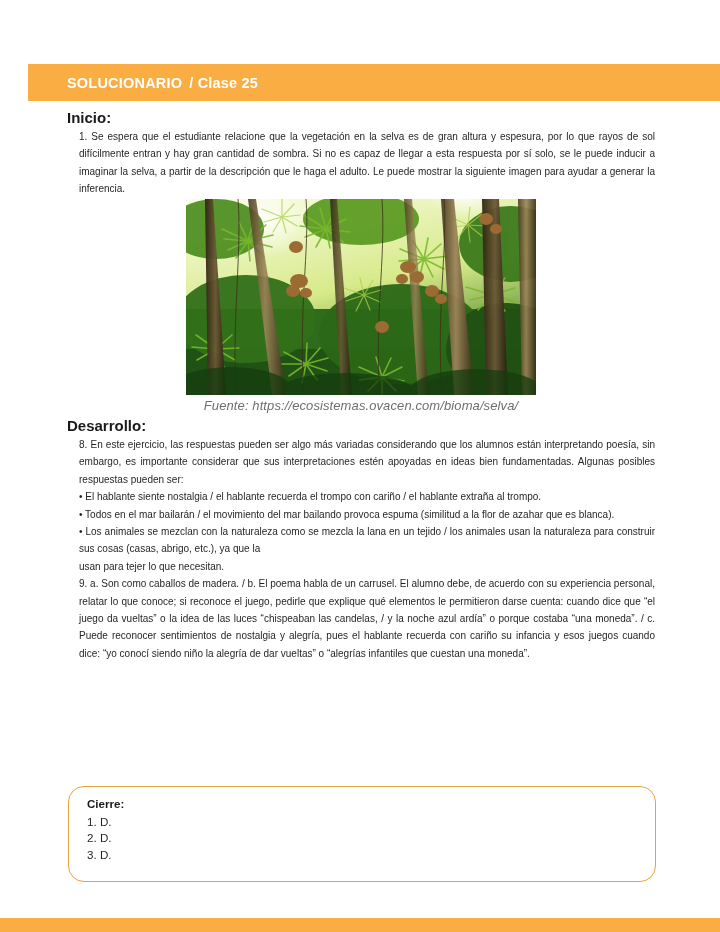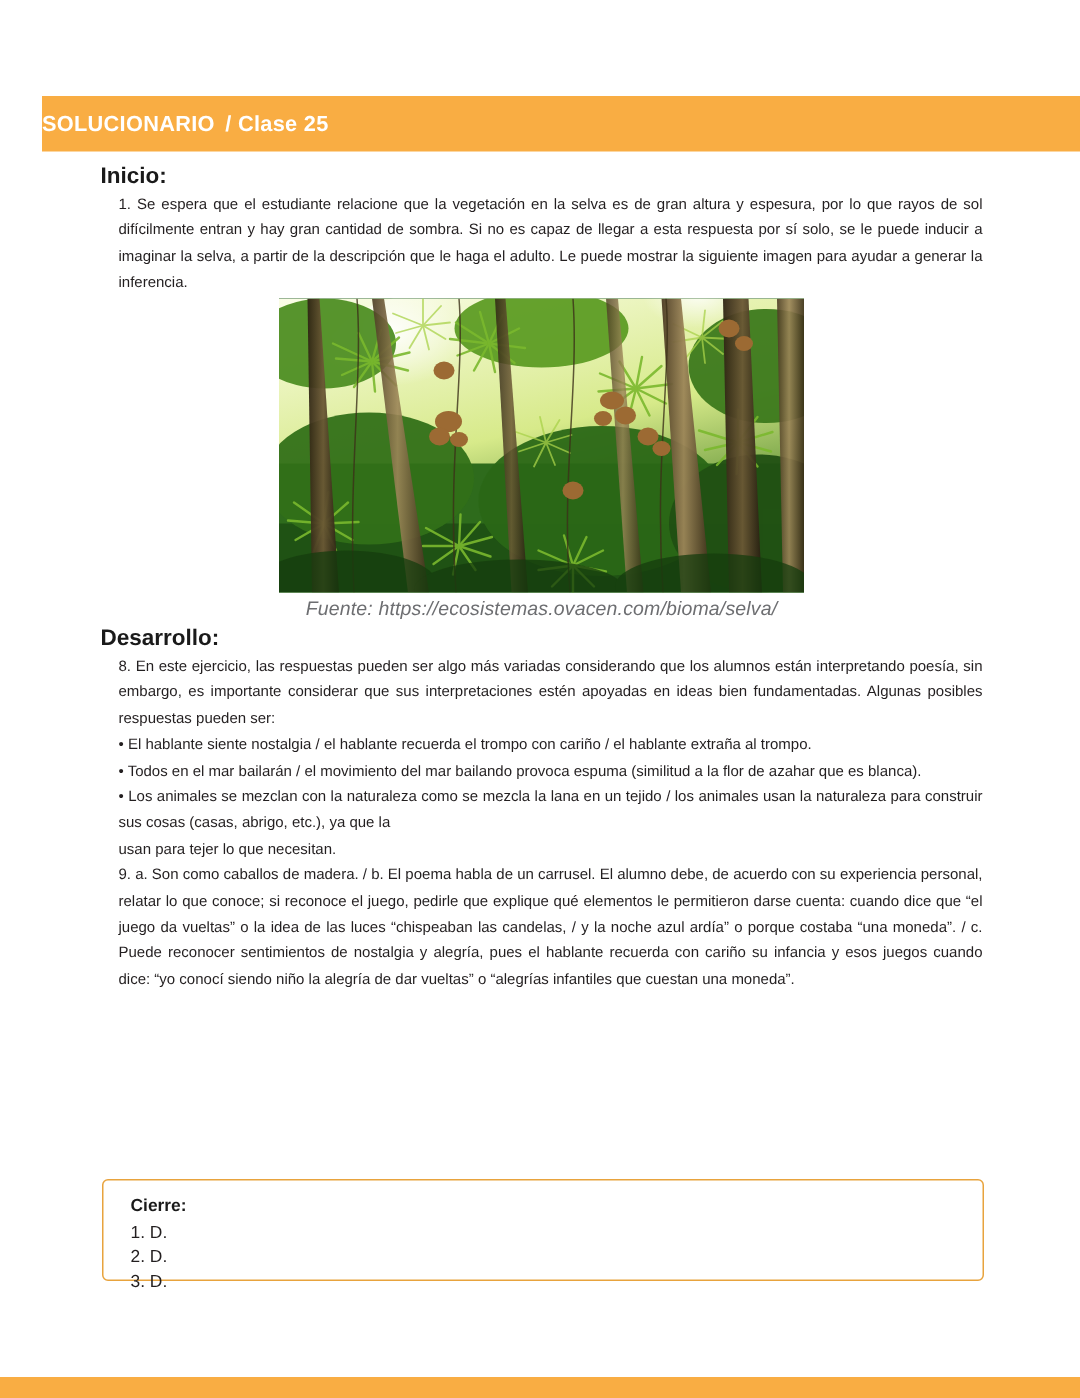--- a/index.html
+++ b/index.html
@@ -26,20 +26,21 @@
   .header-band {
     position: absolute;
     left: 28px;
     top: 64px;
     width: 692px;
     height: 37px;
     background: #f9ad43;
     display: flex;
     align-items: center;
     box-sizing: border-box;
+    padding-left: 39px;
   }
   .header-title {
     color: #ffffff;
     font-size: 14.5px;
     font-weight: bold;
     letter-spacing: 0.2px;
     white-space: nowrap;
   }
   .header-title .sep {
     font-weight: bold;
@@ -108,23 +109,23 @@
     color: #6d6e71;
     letter-spacing: 0.1px;
   }
 
   
   .cierre-box {
     position: absolute;
     left: 68px;
     top: 786px;
     width: 588px;
-    height: 68px;
+    height: 96px;
     border: 1.6px solid #e8a33d;
-    border-radius: 4px;
+    border-radius: 16px;
     box-sizing: border-box;
     background: #ffffff;
     padding: 9px 0 0 18px;
   }
   .cierre-title {
     font-size: 11.6px;
     font-weight: bold;
     color: #1a1a1a;
     line-height: 16.5px;
     margin: 0 0 1px 0;

